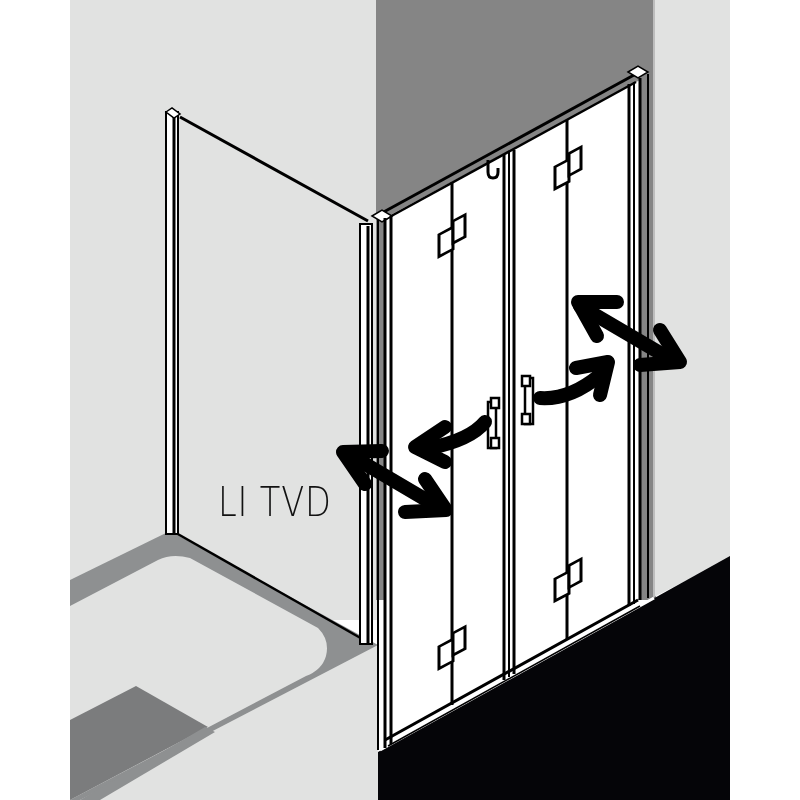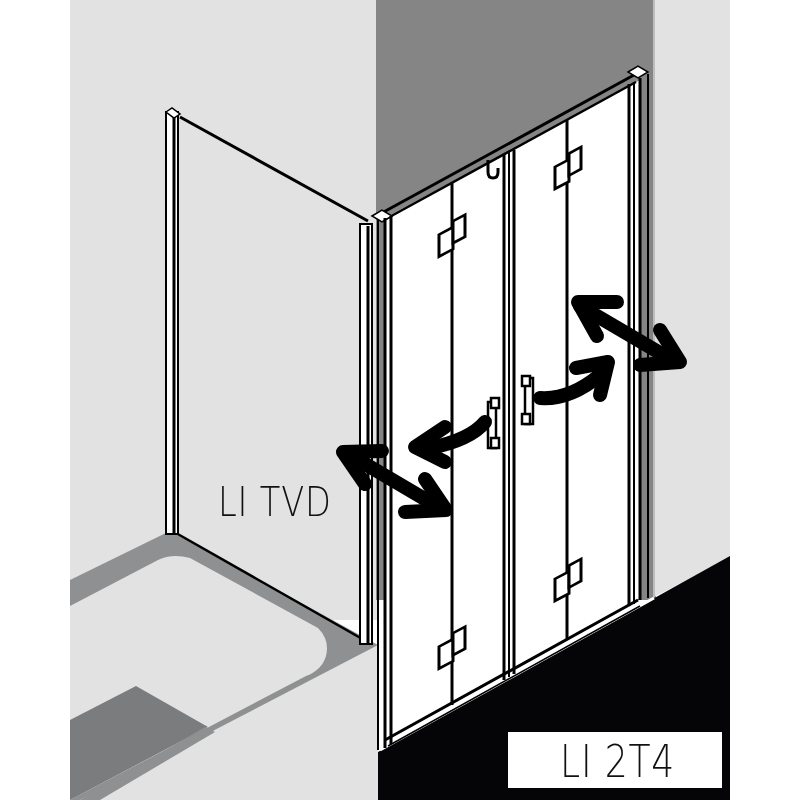--- a/index.html
+++ b/index.html
@@ -133,16 +133,13 @@
   </g>
   <g stroke="#000" stroke-width="14" stroke-linecap="round" stroke-linejoin="round" fill="none">
     <line x1="580" y1="306" x2="672" y2="360"></line>
     <polyline points="617,302 578,302 597,336"></polyline>
     <polyline points="640,365 680,362 660,330"></polyline>
   </g>
 </svg>
 
   <div id="label-tvd" class="label-text">LI TVD</div>
 
-  <div id="label-2t4-box">
-    <div id="label-2t4" class="label-text">LI 2T4</div>
-  </div>
 </div>
 
 </body></html>

